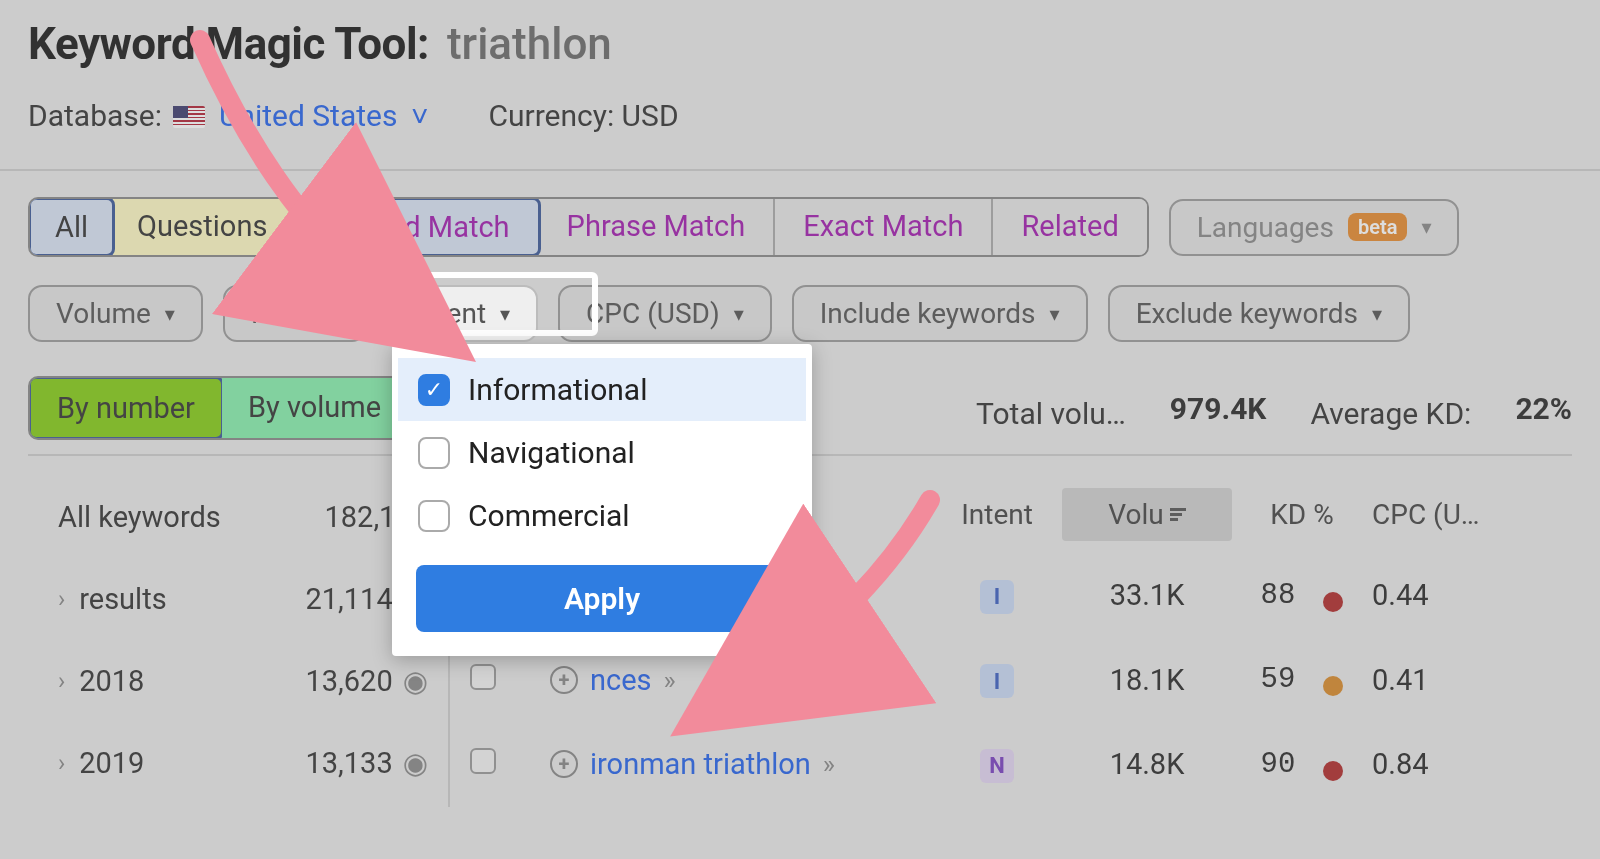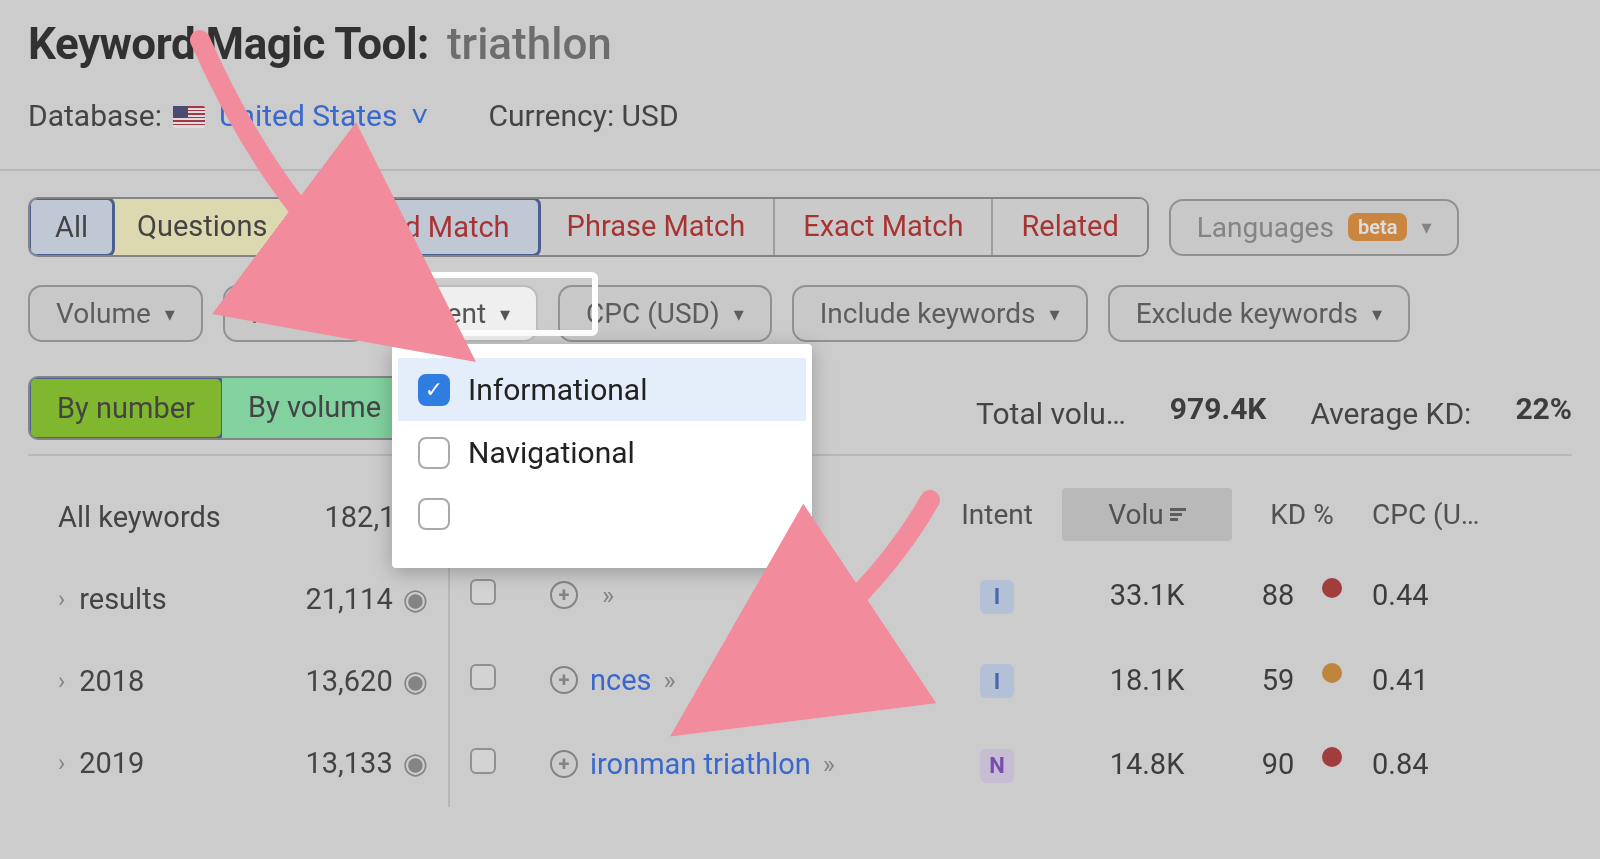--- a/index.html
+++ b/index.html
@@ -37,21 +37,21 @@
 .db-link { color: #2563eb; cursor: pointer; }
 .chev { margin-left: 6px; }
 .divider { border-top: 2px solid #ccc; margin: 0 -28px 26px -28px; }
 
 .tabrow { display: flex; align-items: center; gap: 20px; margin-bottom: 28px; flex-wrap: wrap; }
 .segmented { display: inline-flex; border: 2px solid #888; border-radius: 10px; overflow: hidden; }
 .segmented .seg { padding: 10px 24px; font-size: 29px; color: #333; border-right: 2px solid #aaa; background: #fef9c3; cursor: pointer; }
 .segmented .seg:last-child { border-right: none; }
 .segmented .seg.active { background: #d8e3f5; border: 3px solid #3b5998; margin: -2px; border-radius: 8px; position: relative; z-index: 1; }
 .segmented2 { display: inline-flex; border: 2px solid #888; border-radius: 10px; overflow: hidden; }
-.segmented2 .seg { padding: 10px 28px; font-size: 29px; color: #b91c1c; border-right: 2px solid #aaa; background: #e6e6e6; cursor: pointer; }
+.segmented2 .seg { padding: 10px 28px; font-size: 29px; color: #a21caf; border-right: 2px solid #aaa; background: #e6e6e6; cursor: pointer; }
 .segmented2 .seg:last-child { border-right: none; }
 .segmented2 .seg.active { background: #d8e3f5; border: 3px solid #3b5998; margin: -2px; border-radius: 8px; position: relative; z-index: 1; }
 .pill {
   display: inline-flex; align-items: center; gap: 14px;
   padding: 10px 26px; font-size: 28px; color: #555;
   border: 2px solid #9a9a9a; border-radius: 14px; background: #e3e3e3; cursor: pointer;
 }
 .pill.intent { background: #efefef; border-color: #bcbcbc; position: relative; z-index: 20; }
 .pill .caret { font-size: 20px; }
 .lang-pill { color: #888; }
@@ -84,21 +84,21 @@
 .sort-icon span:nth-child(2){ width:12px; }
 .sort-icon span:nth-child(3){ width:8px; }
 .trow { display: grid; grid-template-columns: 80px 1fr 130px 170px 140px 180px; padding: 24px 20px; font-size: 29px; align-items: center; }
 .trow .kw { color: #2563eb; display: flex; align-items: center; gap: 12px; cursor:pointer; }
 .trow .kw .chevrons { color: #888; letter-spacing: -4px; font-size: 26px; }
 .checkbox { width: 26px; height: 26px; border: 2px solid #999; border-radius: 6px; background: #f2f2f2; display:inline-block; }
 .plus-circle { width: 28px; height: 28px; border: 2px solid #888; border-radius: 50%; display: inline-flex; align-items:center; justify-content:center; color:#888; font-size:20px; font-weight:700; }
 .intent-badge { width: 34px; height: 34px; border-radius: 6px; display: inline-flex; align-items: center; justify-content: center; font-weight: 700; font-size: 22px; }
 .intent-I { background: #c9d9f5; color: #3b5fc2; }
 .intent-N { background: #e2d4f2; color: #7a3fc2; }
-.kd-cell { display: flex; align-items: flex-start; gap: 28px; justify-content: center; }
+.kd-cell { display: flex; align-items: flex-end; gap: 28px; justify-content: center; font-family: Liberation Mono, monospace; }
 .dot { width: 20px; height: 20px; border-radius: 50%; display:inline-block; }
 .dot-red { background: #b02a2a; }
 .dot-orange { background: #d98a2a; }
 .num { text-align: left; padding-right: 20px; }
 .center { text-align:center; }
 
 
 .intent-highlight {
   position: absolute;
   left: 380px; top: 272px;
@@ -311,22 +311,24 @@
       <div class="opt selected">
         <span class="cb checked">✓</span>
         <span>Informational</span>
       </div>
       <div class="opt">
         <span class="cb "></span>
         <span>Navigational</span>
       </div>
       <div class="opt">
         <span class="cb "></span>
-      </div>
-    </div>
+        <span>Commercial</span>
+      </div>
+    </div>
+  <div class="apply">Apply</div>
 </div>
 
 <div class="arrow" style="left:180px; top:30px;">
   <svg width="260" height="290">
     <defs>
         <marker id="ah1" markerWidth="12" markerHeight="12" refX="6" refY="6" orient="auto">
           <path d="M0,0 L12,6 L0,12 Z" fill="#f28b9b"></path>
         </marker>
       </defs>
     <path d="M20,10 C60,100 120,200 200,260" stroke="#f28b9b" stroke-width="20" fill="none" marker-end="url(#ah1)" stroke-linecap="round"></path>

